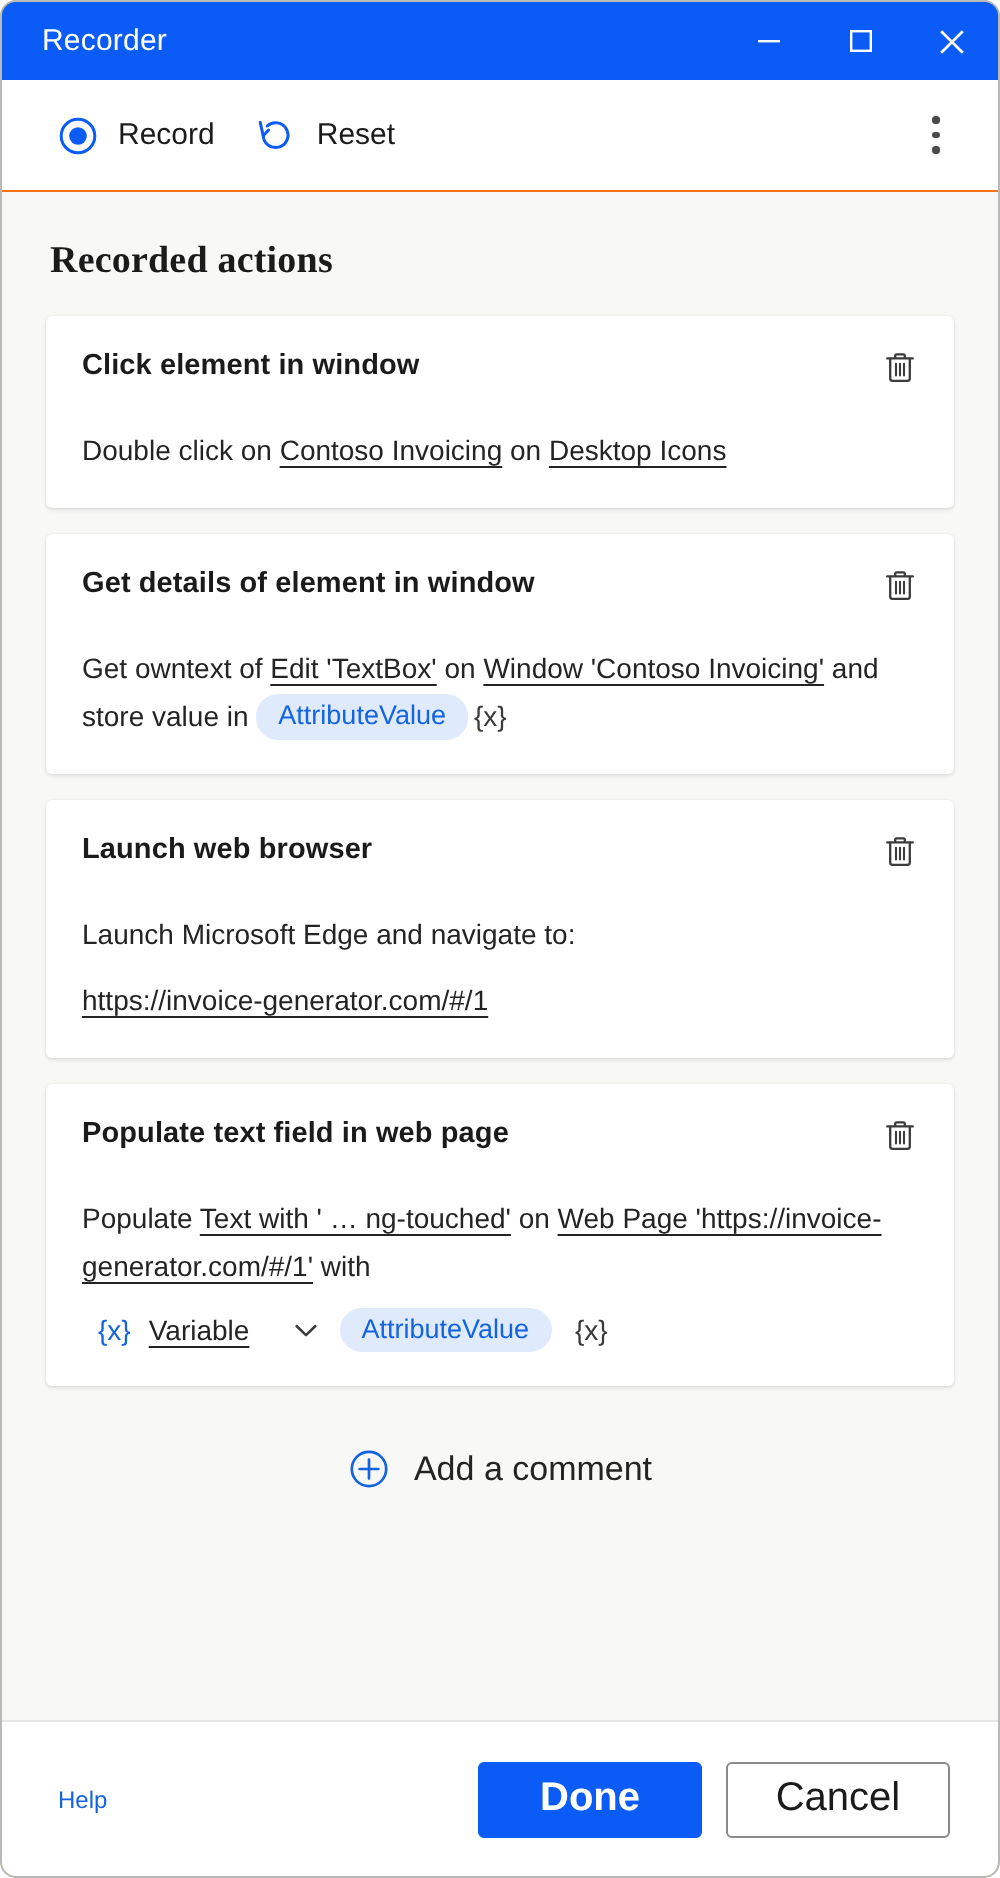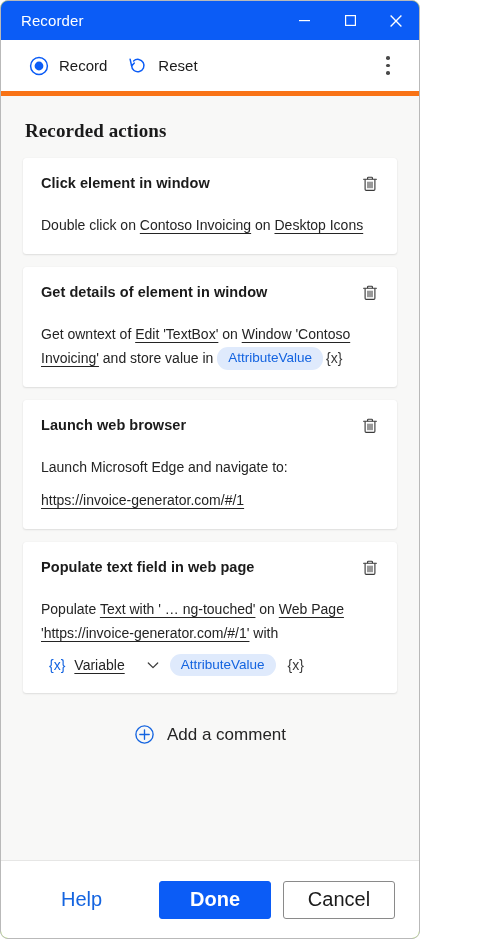--- a/index.html
+++ b/index.html
@@ -7,21 +7,21 @@
   html, body {
     width: 500px;
     height: 939px;
     background: #ffffff;
     font-family: "Liberation Sans", sans-serif;
     -webkit-font-smoothing: antialiased;
   }
 
   .window {
     position: relative;
-    width: 420px;
+    width: 500px;
     height: 939px;
     background: #84cc16;
     border: 1px solid #b9b9b9;
     border-radius: 8px;
     overflow: hidden;
     display: flex;
     flex-direction: column;
   }
 
   
@@ -54,21 +54,21 @@
   .wc svg { display: block; }
 
   
   .cmdbar {
     height: 56px;
     min-height: 56px;
     background: #ffffff;
     display: flex;
     align-items: center;
     padding: 0 14px 0 18px;
-    border-bottom: 5px solid #f97316;
+    border-bottom: 1px solid #f97316;
   }
   .cmd-btn {
     display: flex;
     align-items: center;
     gap: 10px;
     height: 36px;
     padding: 0 10px;
     border-radius: 4px;
     cursor: pointer;
     background: transparent;
@@ -215,25 +215,24 @@
   
   .footer {
     min-height: 78px;
     background: #ffffff;
     border-top: 1px solid #e6e6e5;
     display: flex;
     align-items: center;
     padding: 0 24px 0 28px;
   }
   .help-link {
-    font-size: 20px;
+    font-size: 12px;
     color: #1464e0;
     cursor: pointer;
     text-decoration: none;
-    margin-left: 32px;
   }
   .footer-spacer { flex: 1; }
   .btn {
     height: 38px;
     min-width: 112px;
     padding: 0 18px;
     font-size: 20px;
     font-family: "Liberation Sans", sans-serif;
     border-radius: 3px;
     cursor: pointer;

